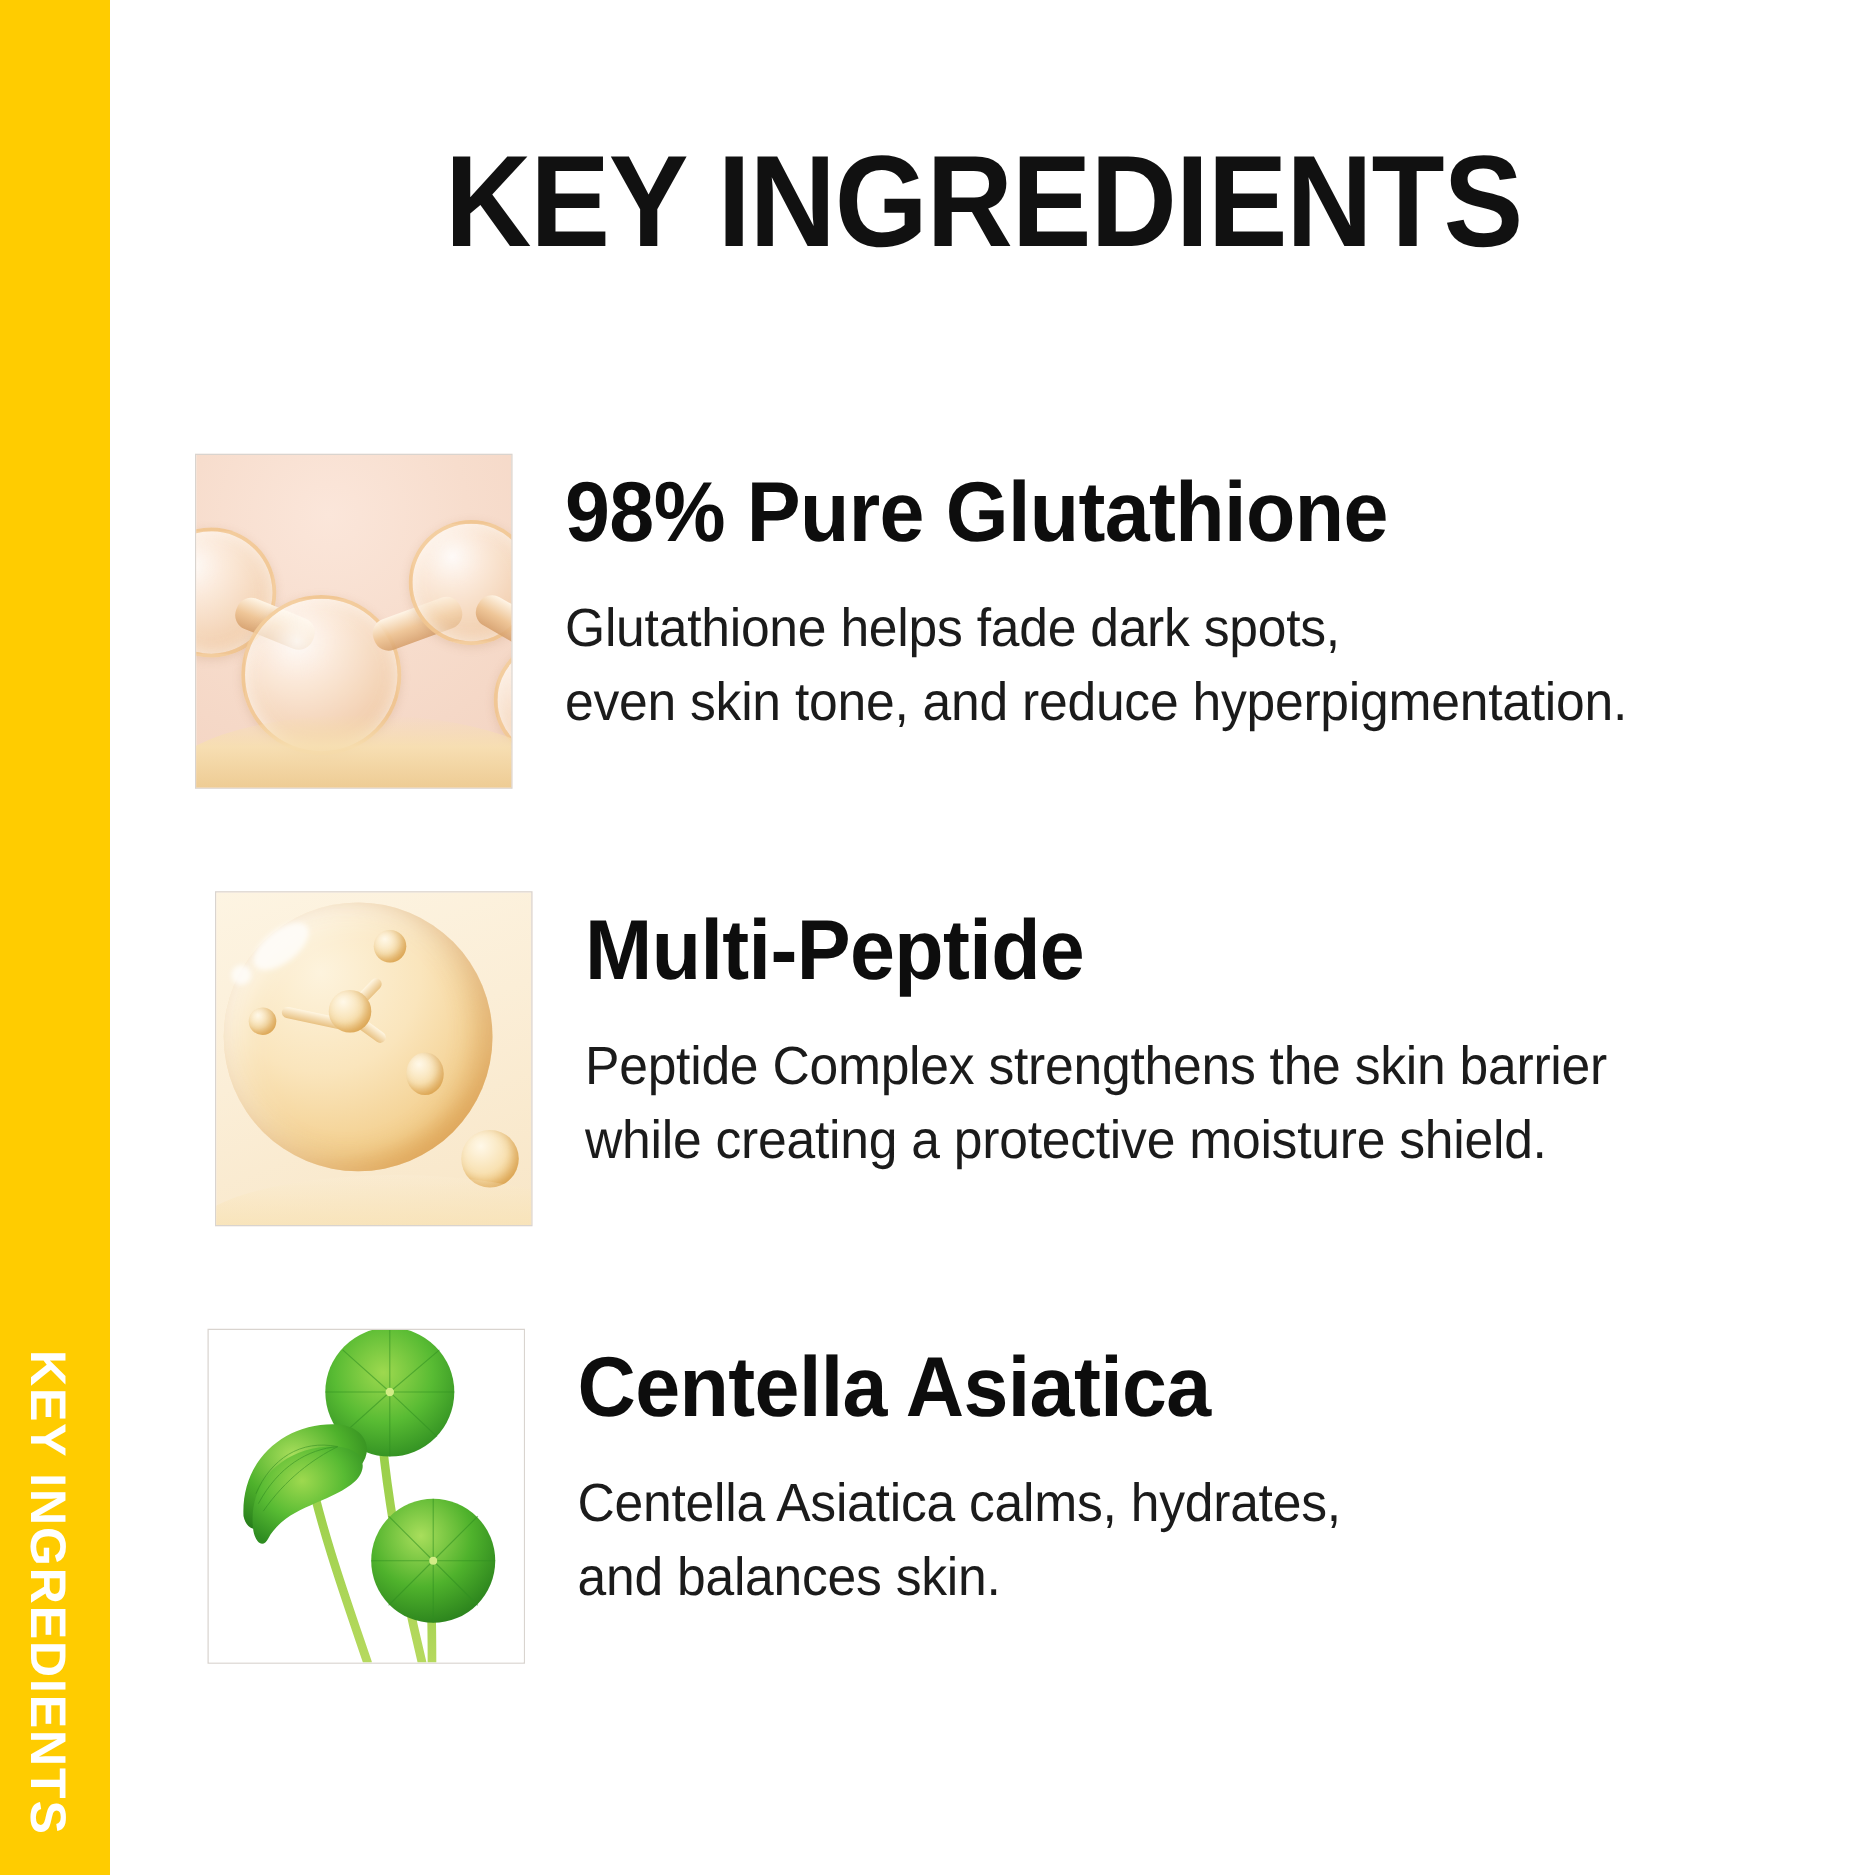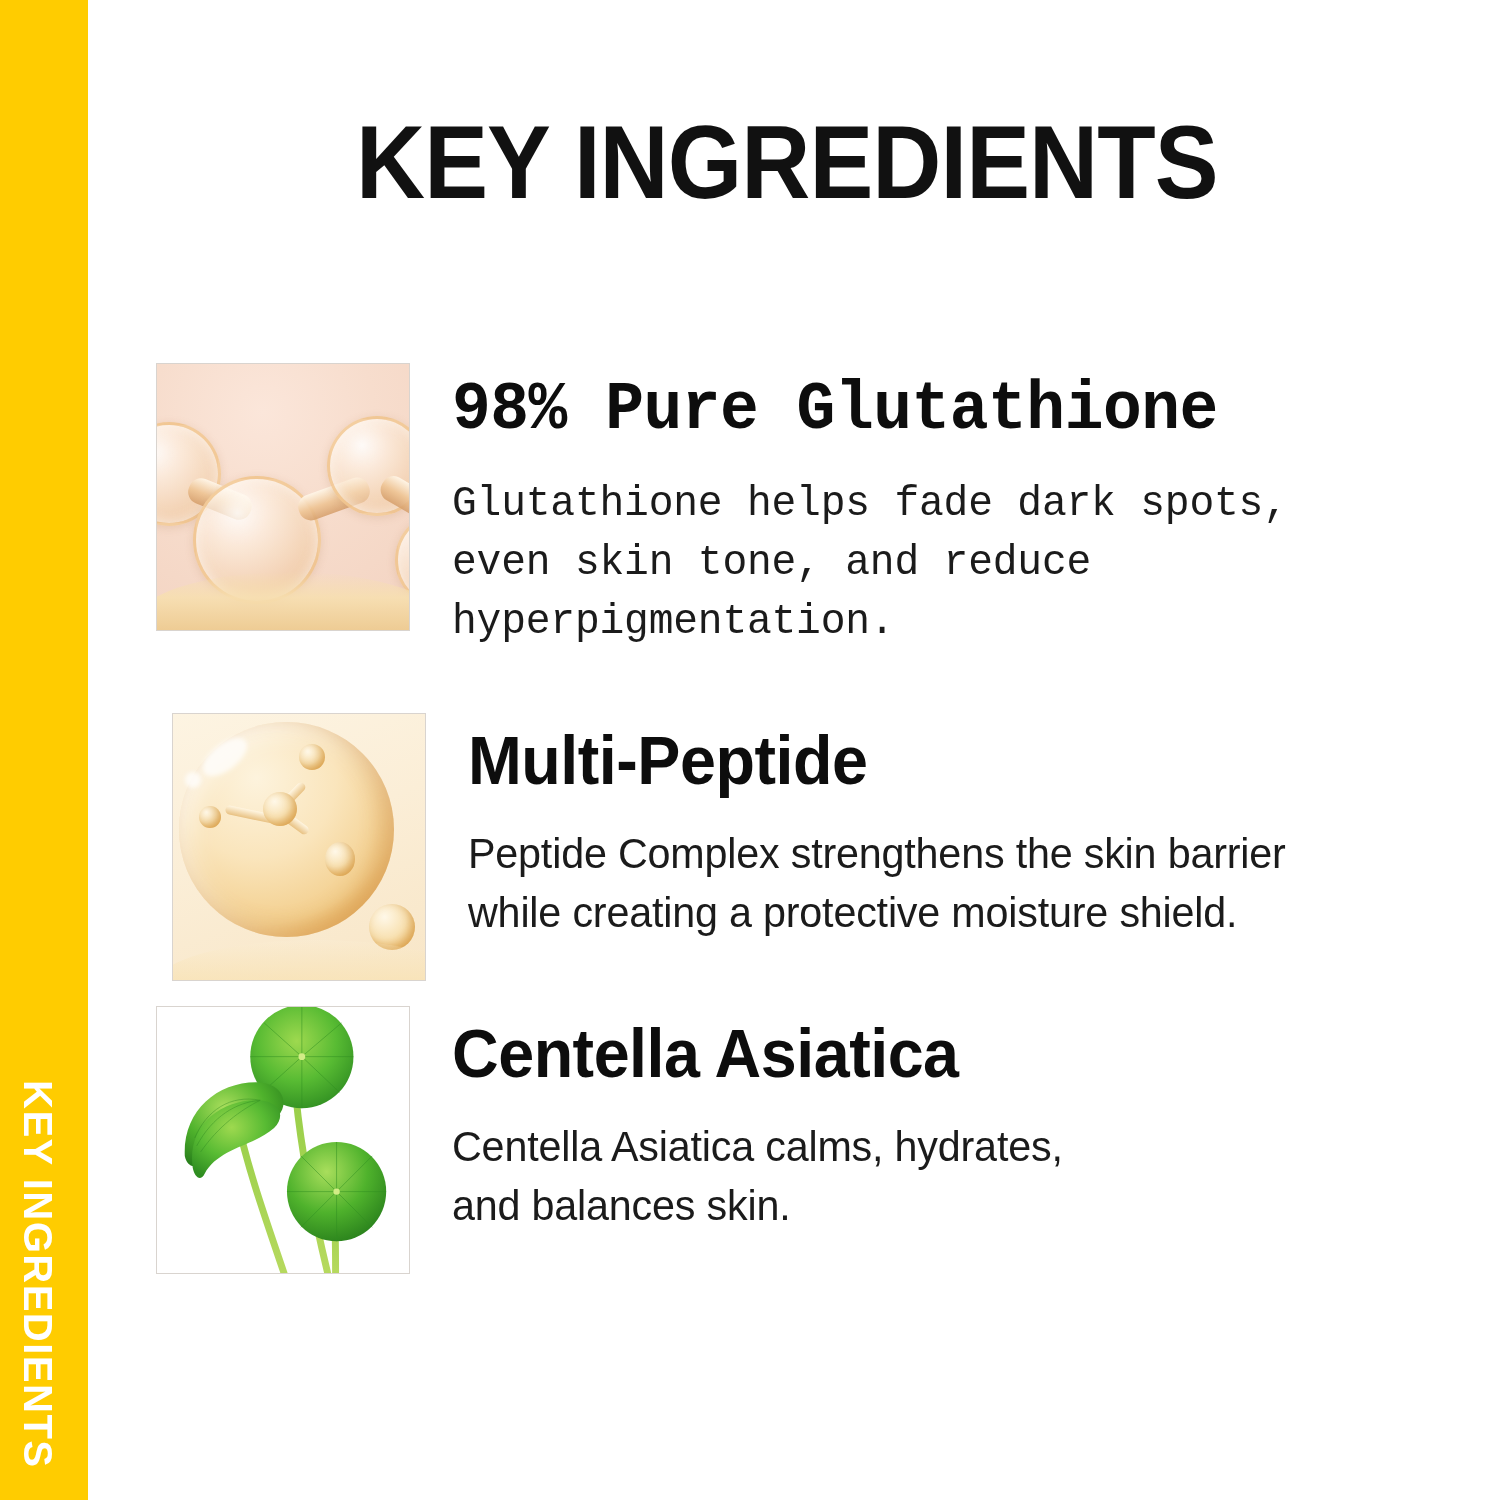--- a/index.html
+++ b/index.html
@@ -66,23 +66,23 @@
   }
 
   
   .ingredient {
     position: absolute;
     left: 156px;
     width: 1300px;
     display: flex;
     align-items: flex-start;
   }
-  .ing-1 { top: 363px; font-family: Liberation Mono, monospace; }
+  .ing-1 { top: 363px; }
   .ing-2 { top: 713px; padding-left: 16px; }
-  .ing-3 { top: 1006px; }
+  .ing-3 { top: 1063px; margin-left: 10px; }
 
   .thumb {
     position: relative;
     flex: 0 0 auto;
     width: 254px;
     height: 268px;
     border: 1px solid #d9d4cf;
     overflow: hidden;
     background: #fdf3ea;
   }

